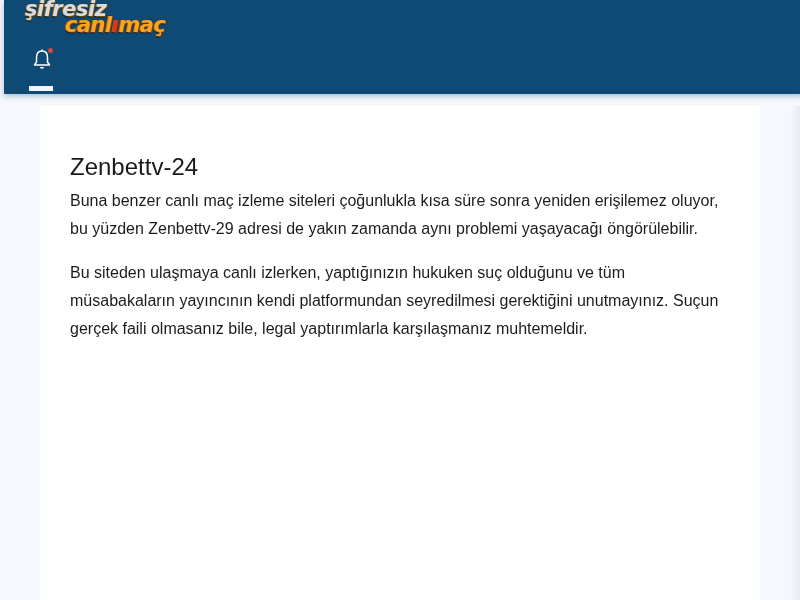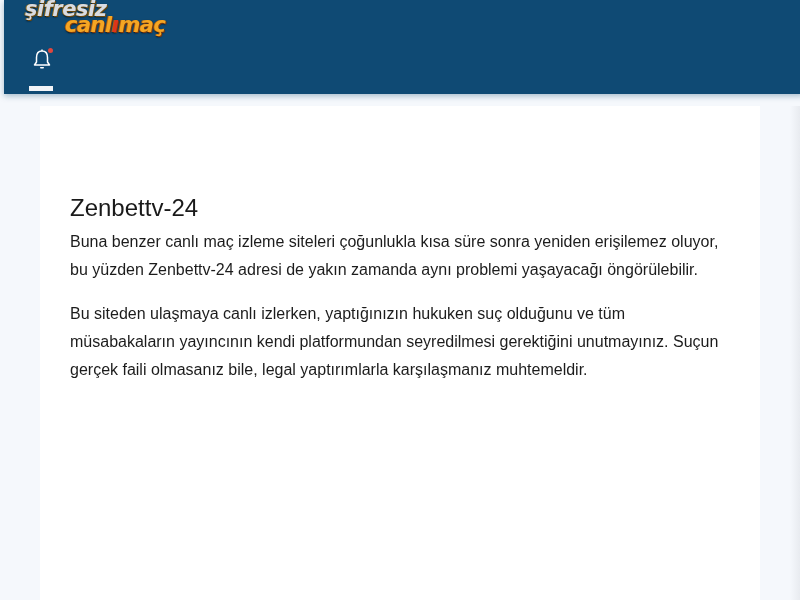--- a/index.html
+++ b/index.html
@@ -97,21 +97,20 @@
       top: 45px;
       width: 660px;
     }
     h1 {
       font-family: "Liberation Sans", sans-serif;
       font-weight: normal;
       font-size: 24px;
       color: #1a1a1a;
       line-height: 32px;
       margin-bottom: 4px;
-      margin-top: 41px;
     }
     p {
       font-size: 16px;
       line-height: 28px;
       color: #1c1c1c;
       margin-bottom: 16px;
     }
   </style>
 </head>
 <body>
@@ -130,18 +129,18 @@
     </svg>
     <span class="dot"></span>
   </div>
 
   <div class="menu-bar"></div>
 </div>
 
 <div class="card">
   <div class="content">
     <h1>Zenbettv-24</h1>
-    <p>Buna benzer canlı maç izleme siteleri çoğunlukla kısa süre sonra yeniden erişilemez oluyor, bu yüzden Zenbettv-24 adresi de yakın zamanda aynı problemi yaşayacağı öngörülebilir.</p>
+    <p>Buna benzer canlı maç izleme siteleri çoğunlukla kısa süre sonra yeniden erişilemez oluyor, bu yüzden Zenbettv-29 adresi de yakın zamanda aynı problemi yaşayacağı öngörülebilir.</p>
     <p>Bu siteden ulaşmaya canlı izlerken, yaptığınızın hukuken suç olduğunu ve tüm müsabakaların yayıncının kendi platformundan seyredilmesi gerektiğini unutmayınız. Suçun gerçek faili olmasanız bile, legal yaptırımlarla karşılaşmanız muhtemeldir.</p>
   </div>
 </div>
 
 <div class="right-edge"></div>
 
 </body></html>

